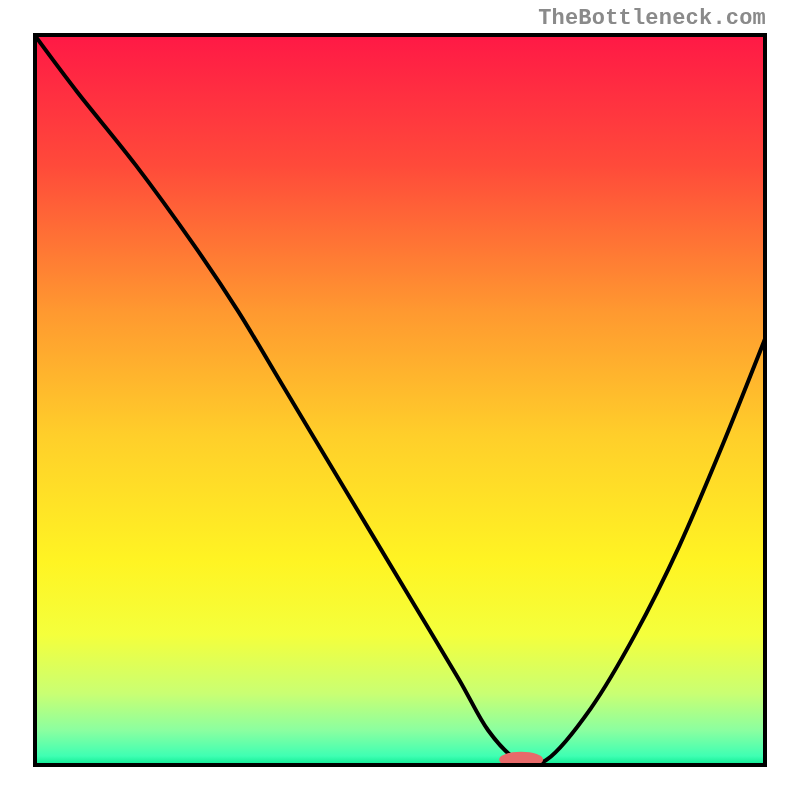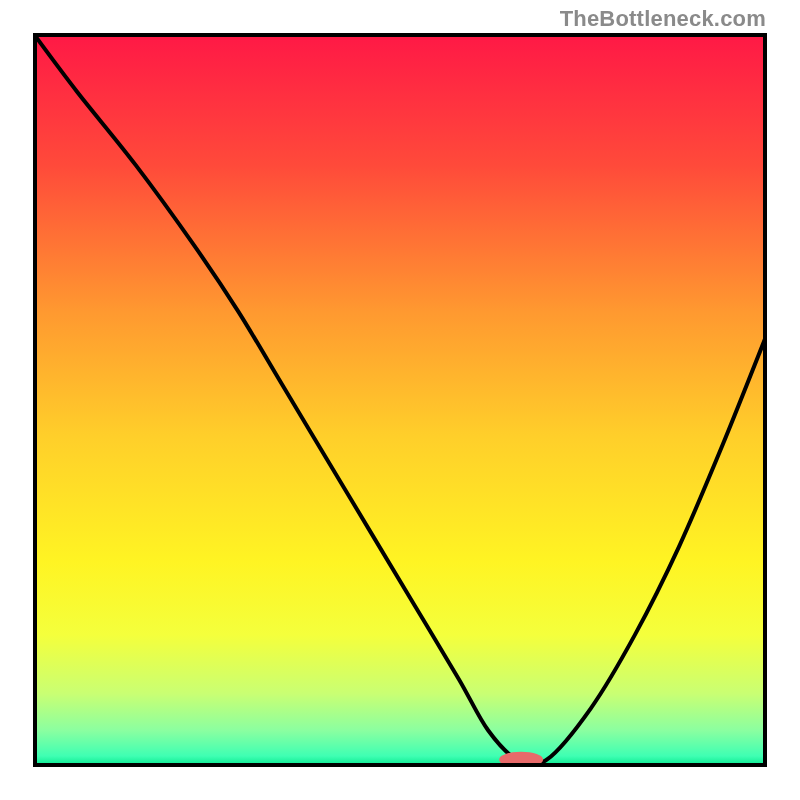--- a/index.html
+++ b/index.html
@@ -35,21 +35,21 @@
   }
   .border {
     position: absolute;
     inset: 0;
     pointer-events: none;
   }
   .watermark {
     position: absolute;
     top: 6px;
     right: 34px;
-    font-family: Liberation Sans, sans-serif;
+    font-family: Liberation Mono, monospace;
     font-size: 22px;
     font-weight: 600;
     color: #8a8a8a;
     letter-spacing: 0.2px;
   }
 </style>
 </head>
 <body>
 
 <div class="frame">

